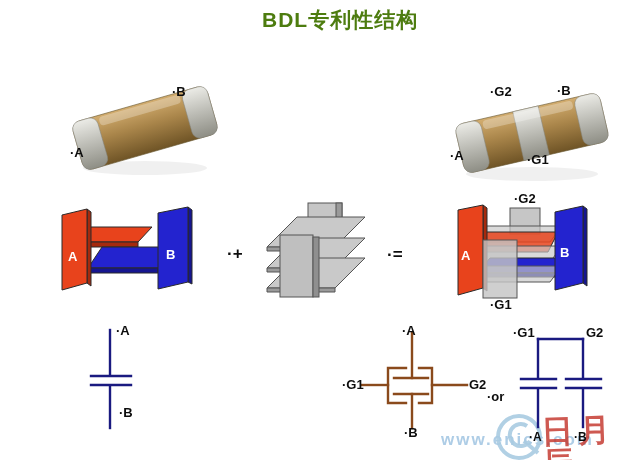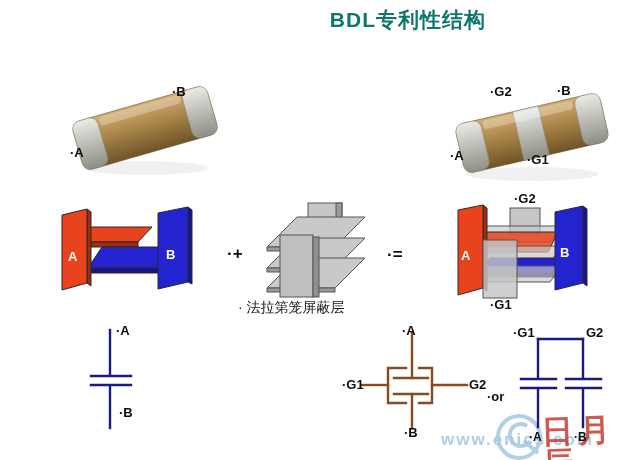--- a/index.html
+++ b/index.html
@@ -5,22 +5,22 @@
   html,body{margin:0;padding:0;background:#888;}
   #stage{
     position:relative;width:640px;height:460px;background:#ffffff;
     overflow:hidden;font-family:"Liberation Sans",sans-serif;
   }
   .lbl{position:absolute;font:bold 13px "Liberation Sans",sans-serif;color:#0d0d0d;line-height:1;white-space:nowrap;}
   .lbl.small{font-size:12px;}
   .lbl.white{color:#ffffff;}
   .lbl.op{font-size:17px;}
   .title{
-    position:absolute;left:262px;top:6px;width:224px;text-align:right;
-    font:bold 21px "Liberation Sans",sans-serif;color:#0f766e;letter-spacing:1px;
+    position:absolute;left:262px;top:6px;width:224px;text-align:left;
+    font:bold 21px "Liberation Sans",sans-serif;color:#4d7c0f;letter-spacing:1px;
   }
   .caption{position:absolute;font:14px "Liberation Sans",sans-serif;color:#1a1a1a;line-height:1;}
   #mainsvg{position:absolute;left:0;top:0;z-index:2;}
   .wm-url{
     position:absolute;left:441px;top:430px;z-index:1;
     font:bold 17px "Liberation Sans",sans-serif;color:#aecde6;letter-spacing:2px;
   }
   .wm-brand{
     position:absolute;left:542px;top:414px;z-index:3;
     font:bold 32px "DejaVu Serif",serif;color:#c4352c;opacity:.82;
@@ -161,21 +161,20 @@
     <span class="lbl" style="left:557px;top:84px">·B</span>
     <span class="lbl" style="left:450px;top:149px">·A</span>
     <span class="lbl" style="left:527px;top:153px">·G1</span>
 
     <span class="lbl white" style="left:68px;top:250px">A</span>
     <span class="lbl white" style="left:166px;top:248px">B</span>
 
     <span class="lbl op" style="left:227px;top:245px">·+</span>
     <span class="lbl op" style="left:387px;top:246px">·=</span>
 
-    <span class="caption" style="left:238px;top:300px">· 法拉第笼屏蔽层</span>
 
     <span class="lbl" style="left:514px;top:192px">·G2</span>
     <span class="lbl white" style="left:461px;top:249px">A</span>
     <span class="lbl white" style="left:560px;top:246px">B</span>
     <span class="lbl" style="left:490px;top:298px">·G1</span>
 
     <span class="lbl" style="left:116px;top:324px">·A</span>
     <span class="lbl" style="left:119px;top:406px">·B</span>
 
     <span class="lbl" style="left:402px;top:324px">·A</span>

